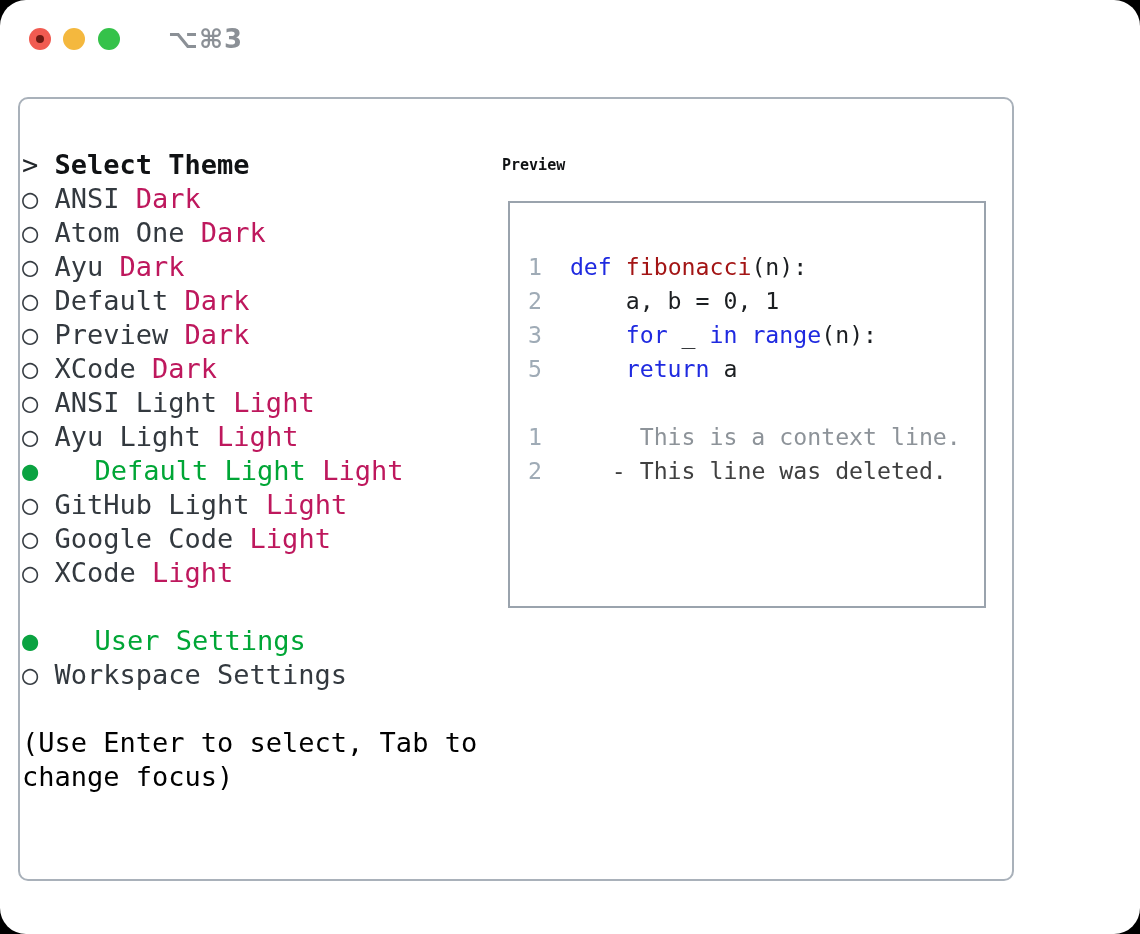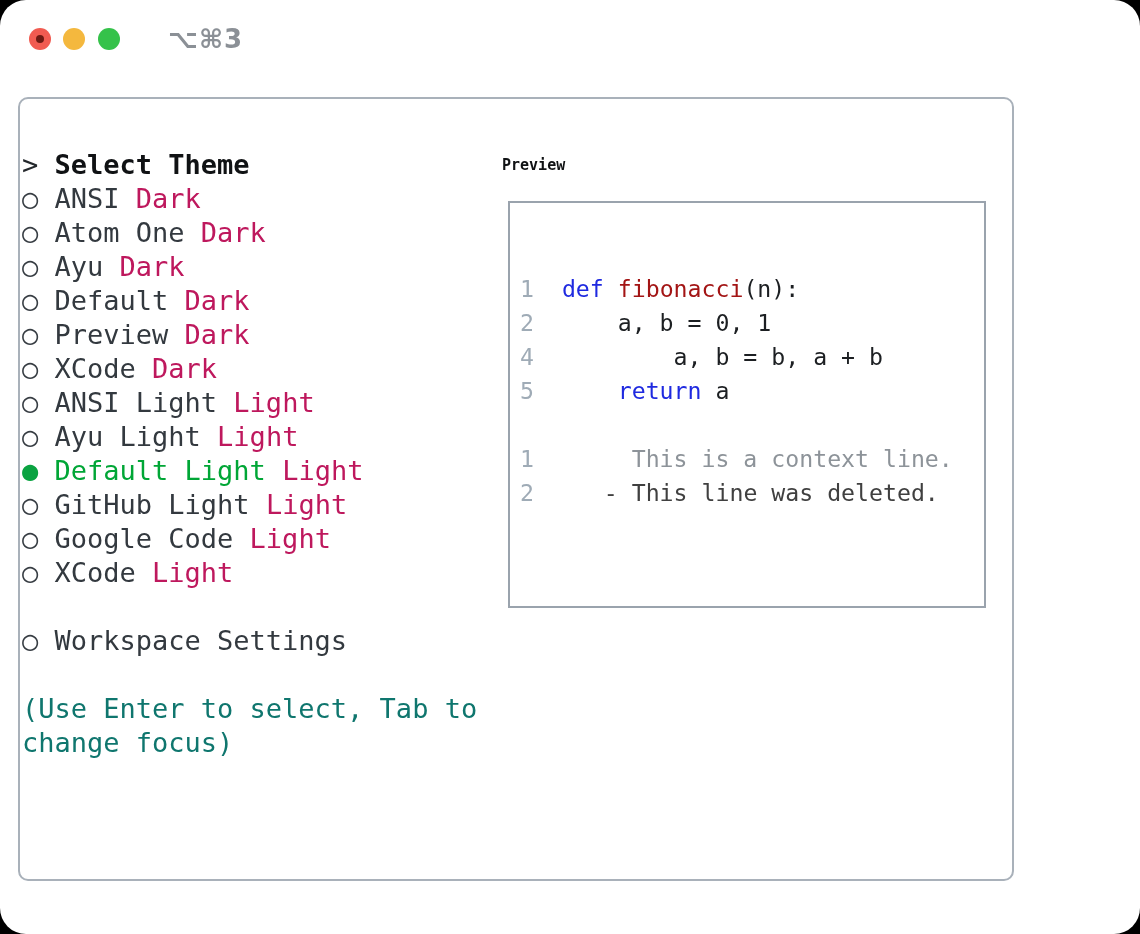--- a/index.html
+++ b/index.html
@@ -33,34 +33,34 @@
   }
   
   .left-col{position:absolute;left:22px;top:148px;font-size:27px;}
   .row{height:34px;line-height:34px;white-space:pre;}
   .row span{white-space:pre;}
   .hdr{font-weight:700;color:#101214;}
   .caret{color:#24282c;}
   .mark{color:#383e44;}
   .mark.sel{color:#0aa341;}
   .name{color:#33393f;}
-  .name.sel{color:#00a636;}
+  .name.sel{color:#00a636;margin-left:40px;}
   .tag{color:#be185d;}
   .subhdr{color:#101214;}
-  .help{color:#0f766e;}
+  .help{color:#000000;}
   
   .preview-label{
     position:absolute;left:502px;top:148px;height:34px;line-height:34px;
     font-size:15px;font-weight:700;color:#101214;
   }
   .preview-box{
     position:absolute;left:508px;top:201px;width:478px;height:407px;
     border:2px solid #9aa3ad;box-sizing:border-box;background:#fff;
   }
-  .code{position:absolute;left:10px;top:47px;font-size:23.2px;margin-top:22px;}
+  .code{position:absolute;left:18px;top:47px;font-size:23.2px;}
   .code .row{height:34px;line-height:34px;}
   .ln{color:#9fabb6;}
   .tx{color:#1c1f22;}
   .kw{color:#1f2ae0;}
   .fn{color:#a31515;}
   .ctx{color:#8d9399;}
   .del{color:#404040;}
   .add{color:#00b81d;}
 </style>
 </head>
@@ -85,33 +85,34 @@
       <div class="row"><span class="mark">○</span><span> </span><span class="name">Default</span><span> </span><span class="tag">Dark</span></div>
       <div class="row"><span class="mark">○</span><span> </span><span class="name">Preview</span><span> </span><span class="tag">Dark</span></div>
       <div class="row"><span class="mark">○</span><span> </span><span class="name">XCode</span><span> </span><span class="tag">Dark</span></div>
       <div class="row"><span class="mark">○</span><span> </span><span class="name">ANSI Light</span><span> </span><span class="tag">Light</span></div>
       <div class="row"><span class="mark">○</span><span> </span><span class="name">Ayu Light</span><span> </span><span class="tag">Light</span></div>
       <div class="row"><span class="mark sel">●</span><span> </span><span class="name sel">Default Light</span><span> </span><span class="tag">Light</span></div>
       <div class="row"><span class="mark">○</span><span> </span><span class="name">GitHub Light</span><span> </span><span class="tag">Light</span></div>
       <div class="row"><span class="mark">○</span><span> </span><span class="name">Google Code</span><span> </span><span class="tag">Light</span></div>
       <div class="row"><span class="mark">○</span><span> </span><span class="name">XCode</span><span> </span><span class="tag">Light</span></div>
       <div class="row"></div>
+      <div class="row"><span class="mark sel">●</span><span> </span><span class="name sel">User Settings</span></div>
       <div class="row"><span class="mark">○</span><span> </span><span class="name">Workspace Settings</span></div>
       <div class="row"></div>
       <div class="row"><span class="help">(Use Enter to select, Tab to</span></div>
       <div class="row"><span class="help">change focus)</span></div>
     </div>
 
   <div class="preview-label">Preview</div>
 
   <div class="preview-box">
     <div class="code" id="code">
         <div class="row"><span class="ln">1</span><span class="tx">  </span><span class="kw">def</span><span class="tx"> </span><span class="fn">fibonacci</span><span class="tx">(n):</span></div>
         <div class="row"><span class="ln">2</span><span class="tx">      a, b = 0, 1</span></div>
-        <div class="row"><span class="ln">4</span><span class="tx">          a, b = b, a + b</span></div>
+        <div class="row"><span class="ln">3</span><span class="tx">      </span><span class="kw">for</span><span class="tx"> _ </span><span class="kw">in</span><span class="tx"> </span><span class="kw">range</span><span class="tx">(n):</span></div>
         <div class="row"><span class="ln">5</span><span class="tx">      </span><span class="kw">return</span><span class="tx"> a</span></div>
         <div class="row"></div>
         <div class="row"><span class="ln">1</span><span class="ctx">       This is a context line.</span></div>
         <div class="row"><span class="ln">2</span><span class="tx">     </span><span class="del">- This line was deleted.</span></div>
       </div>
   </div>
 
 </div>
 
 </body></html>

